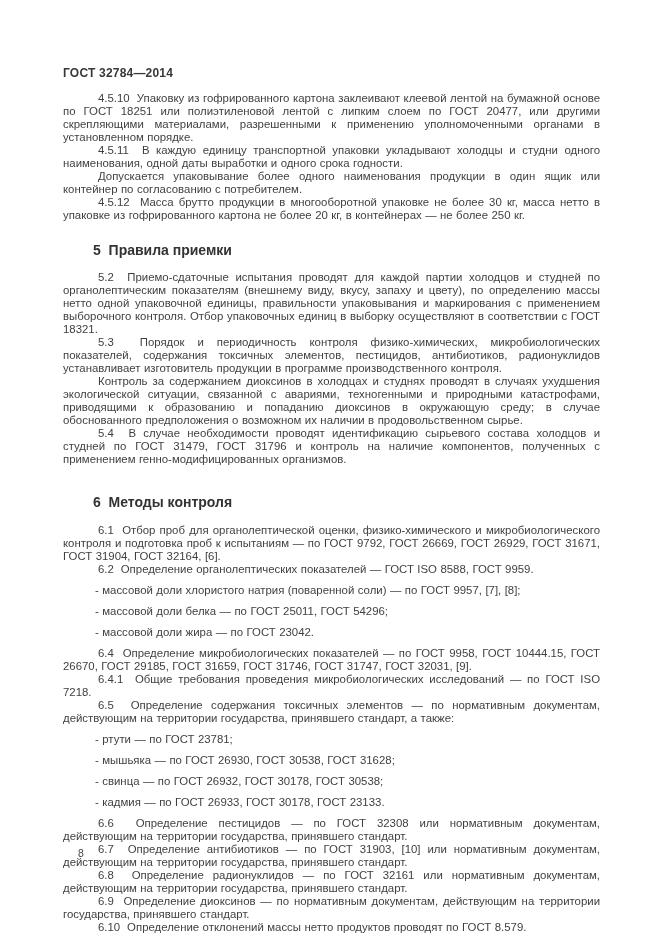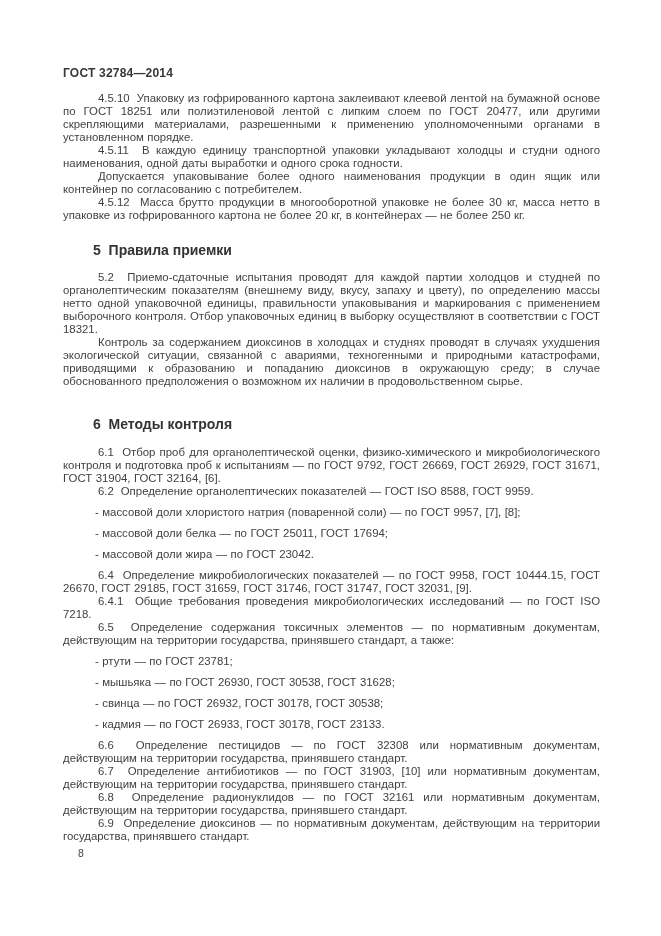--- a/index.html
+++ b/index.html
@@ -75,37 +75,40 @@
     <div class="doc-header">ГОСТ 32784—2014</div>
 
     <p class="body-par">4.5.10&nbsp; Упаковку из гофрированного картона заклеивают клеевой лентой на бумажной основе по ГОСТ 18251 или полиэтиленовой лентой с липким слоем по ГОСТ 20477, или другими скрепляющими материалами, разрешенными к применению уполномоченными органами в установленном порядке.</p>
     <p class="body-par">4.5.11&nbsp; В каждую единицу транспортной упаковки укладывают холодцы и студни одного наимено­вания, одной даты выработки и одного срока годности.</p>
     <p class="body-par">Допускается упаковывание более одного наименования продукции в один ящик или контейнер по согласованию с потребителем.</p>
     <p class="body-par">4.5.12&nbsp; Масса брутто продукции в многооборотной упаковке не более 30 кг, масса нетто в упаковке из гофрированного картона не более 20 кг, в контейнерах — не более 250 кг.</p>
 
     <h2 class="sec-heading h5">5&nbsp; Правила приемки</h2>
 
     <p class="body-par">5.2&nbsp; Приемо-сдаточные испытания проводят для каждой партии холодцов и студней по органолеп­тическим показателям (внешнему виду, вкусу, запаху и цвету), по определению массы нетто одной упа­ковочной единицы, правильности упаковывания и маркирования с применением выборочного контроля. Отбор упаковочных единиц в выборку осуществляют в соответствии с ГОСТ 18321.</p>
+    <p class="body-par">5.3&nbsp; Порядок и периодичность контроля физико-химических, микробиологических показателей, содержания токсичных элементов, пестицидов, антибиотиков, радионуклидов устанавливает изготови­тель продукции в программе производственного контроля.</p>
     <p class="body-par">Контроль за содержанием диоксинов в холодцах и студнях проводят в случаях ухудшения экологи­ческой ситуации, связанной с авариями, техногенными и природными катастрофами, приводящими к образованию и попаданию диоксинов в окружающую среду; в случае обоснованного предположения о возможном их наличии в продовольственном сырье.</p>
+    <p class="body-par">5.4&nbsp; В случае необходимости проводят идентификацию сырьевого состава холодцов и студней по ГОСТ 31479, ГОСТ 31796 и контроль на наличие компонентов, полученных с применением генно-моди­фицированных организмов.</p>
 
     <h2 class="sec-heading h6">6&nbsp; Методы контроля</h2>
 
     <p class="body-par">6.1&nbsp; Отбор проб для органолептической оценки, физико-химического и микробиологического кон­троля и подготовка проб к испытаниям — по ГОСТ 9792, ГОСТ 26669, ГОСТ 26929, ГОСТ 31671, ГОСТ 31904, ГОСТ 32164, [6].</p>
     <p class="body-par">6.2&nbsp; Определение органолептических показателей — ГОСТ ISO 8588, ГОСТ 9959.</p>
     <p class="list-par">- массовой доли хлористого натрия (поваренной соли) — по ГОСТ 9957, [7], [8];</p>
-    <p class="list-par">- массовой доли белка — по ГОСТ 25011, ГОСТ 17694;</p>
+    <p class="list-par">- массовой доли белка — по ГОСТ 25011, ГОСТ 54296;</p>
     <p class="list-par">- массовой доли жира — по ГОСТ 23042.</p>
     <p class="body-par">6.4&nbsp; Определение микробиологических показателей — по ГОСТ 9958, ГОСТ 10444.15, ГОСТ 26670, ГОСТ 29185, ГОСТ 31659, ГОСТ 31746, ГОСТ 31747, ГОСТ 32031, [9].</p>
     <p class="body-par">6.4.1&nbsp; Общие требования проведения микробиологических исследований — по ГОСТ ISO 7218.</p>
     <p class="body-par">6.5&nbsp; Определение содержания токсичных элементов — по нормативным документам, действую­щим на территории государства, принявшего стандарт, а также:</p>
     <p class="list-par">- ртути — по ГОСТ 23781;</p>
     <p class="list-par">- мышьяка — по ГОСТ 26930, ГОСТ 30538, ГОСТ 31628;</p>
     <p class="list-par">- свинца — по ГОСТ 26932, ГОСТ 30178, ГОСТ 30538;</p>
     <p class="list-par">- кадмия — по ГОСТ 26933, ГОСТ 30178, ГОСТ 23133.</p>
     <p class="body-par">6.6&nbsp; Определение пестицидов — по ГОСТ 32308 или нормативным документам, действующим на территории государства, принявшего стандарт.</p>
     <p class="body-par">6.7&nbsp; Определение антибиотиков — по ГОСТ 31903, [10] или нормативным документам, действую­щим на территории государства, принявшего стандарт.</p>
     <p class="body-par">6.8&nbsp; Определение радионуклидов — по ГОСТ 32161 или нормативным документам, действующим на территории государства, принявшего стандарт.</p>
     <p class="body-par">6.9&nbsp; Определение диоксинов — по нормативным документам, действующим на территории госу­дарства, принявшего стандарт.</p>
+    <p class="body-par">6.10&nbsp; Определение отклонений массы нетто продуктов проводят по ГОСТ 8.579.</p>
 
   </div>
 
   <div class="page-number">8</div>
 </div>
 
 </body></html>

